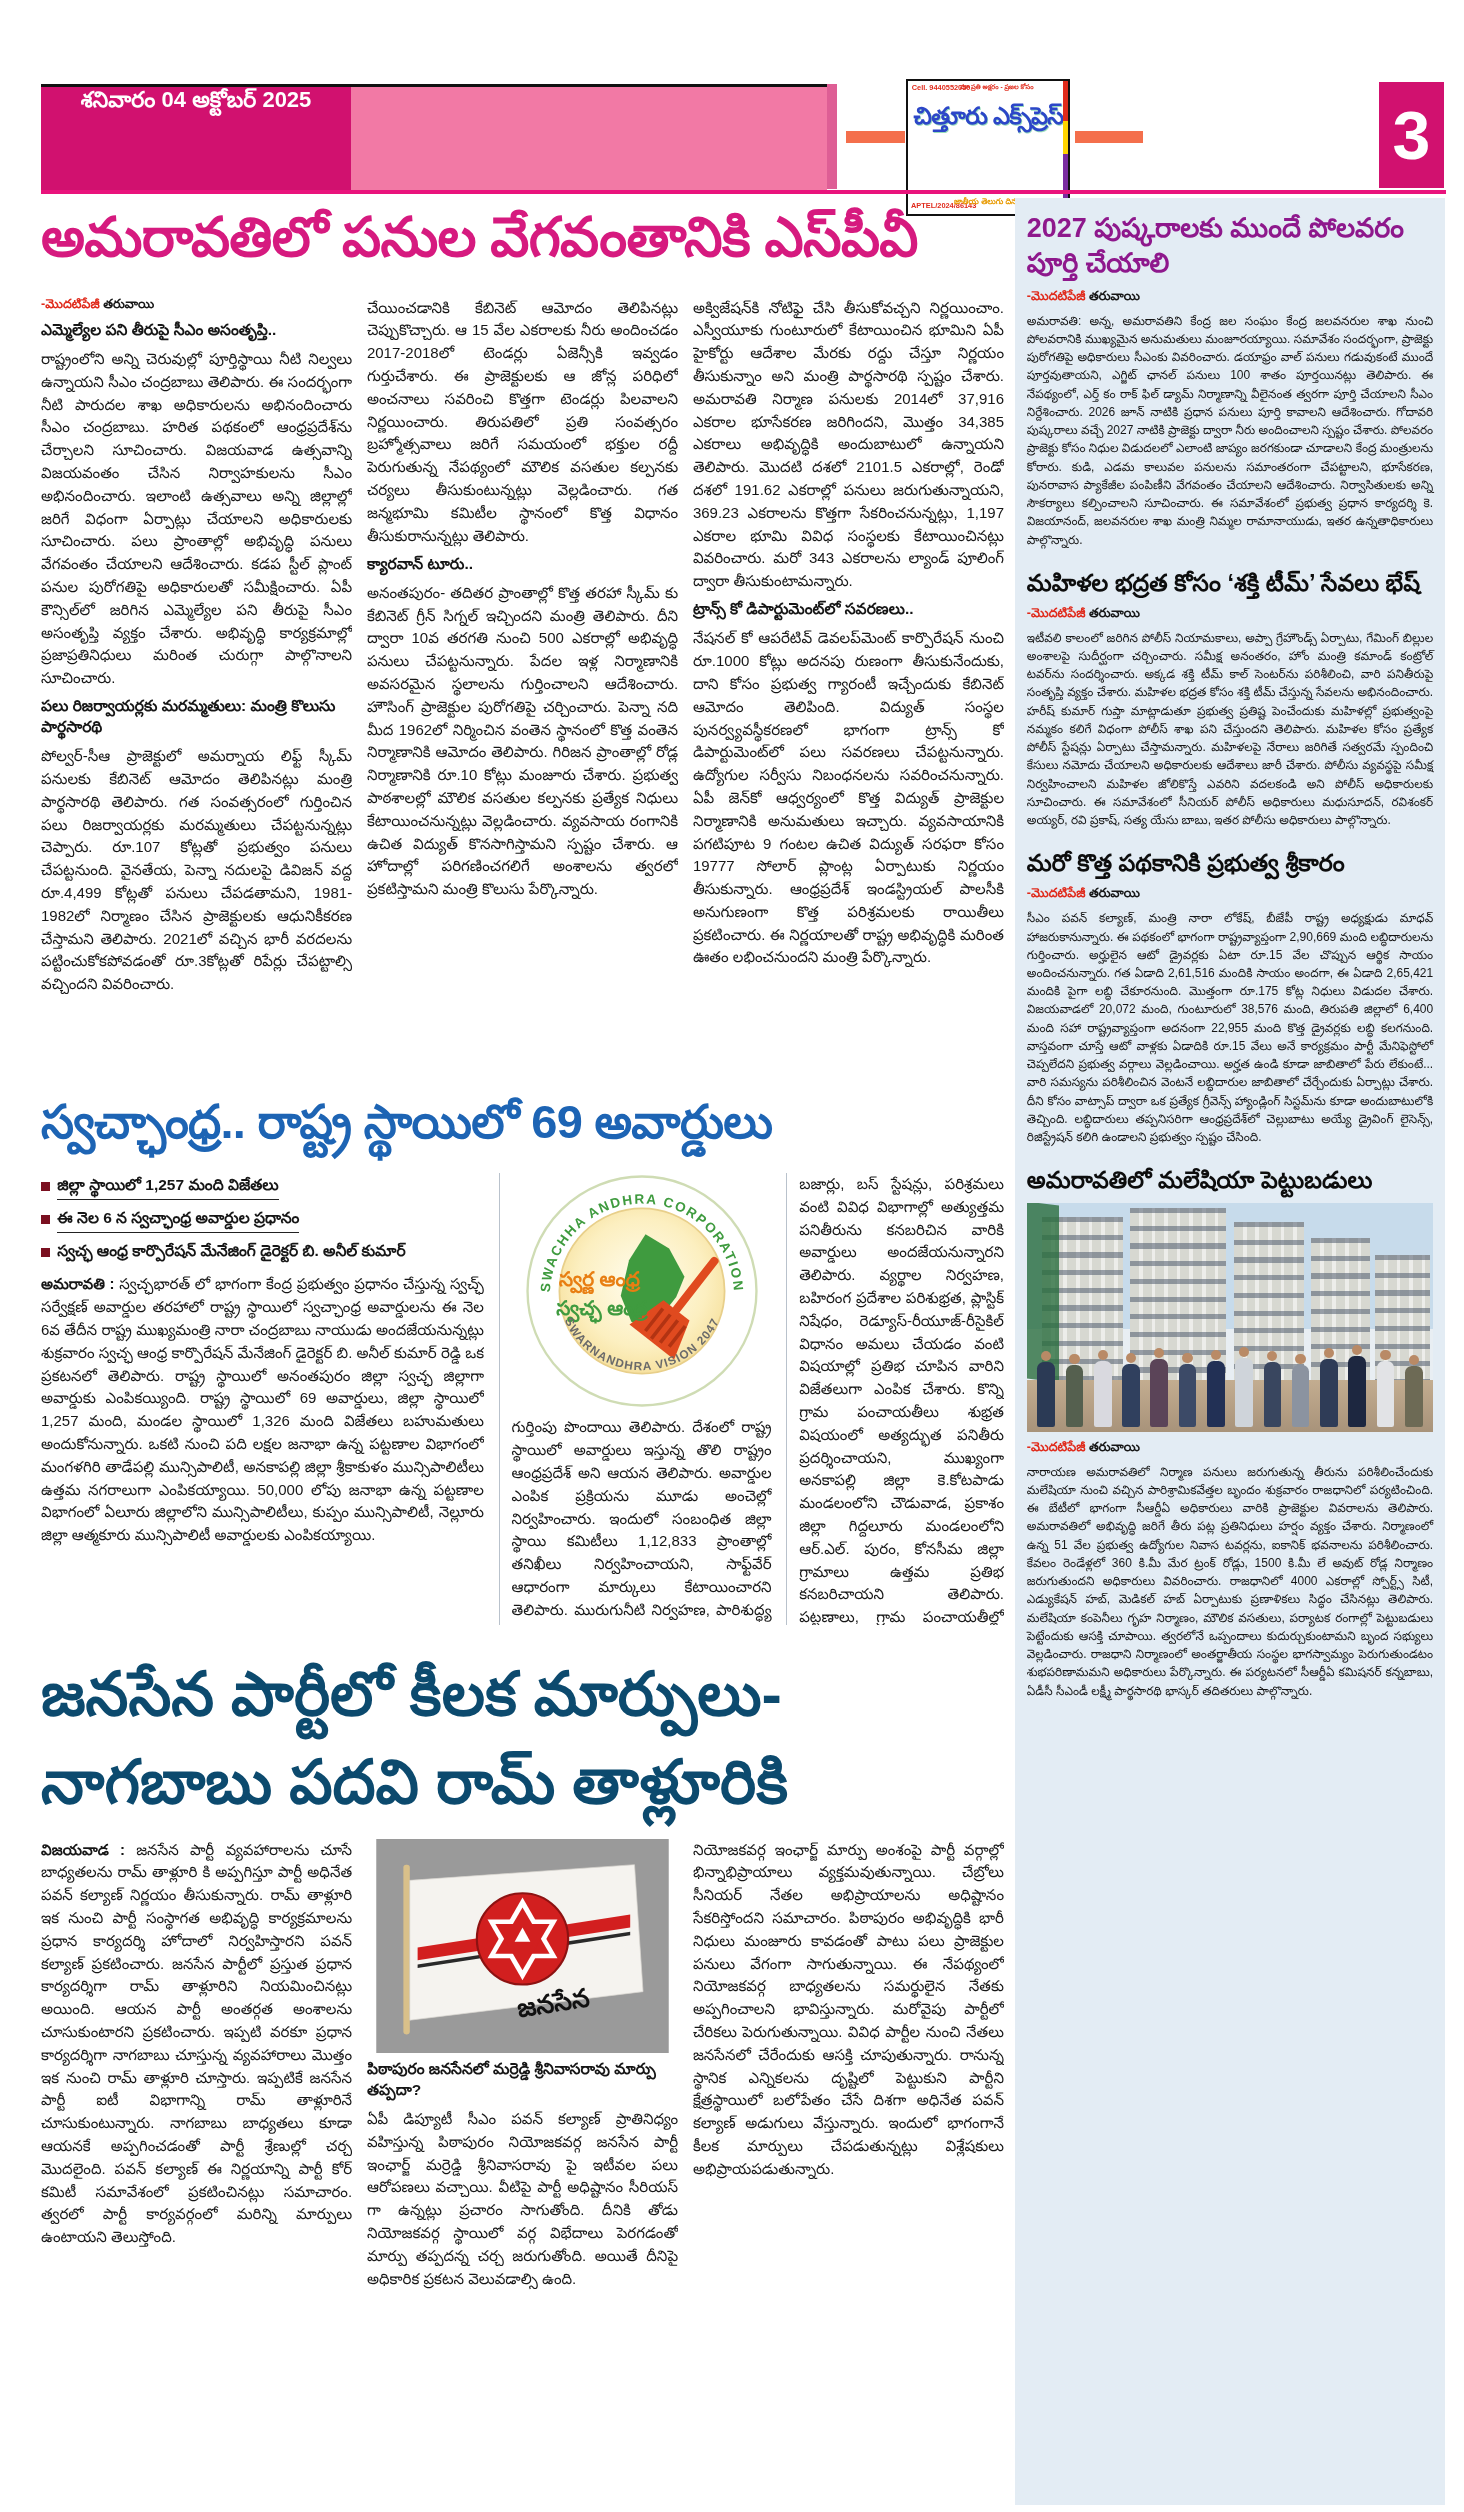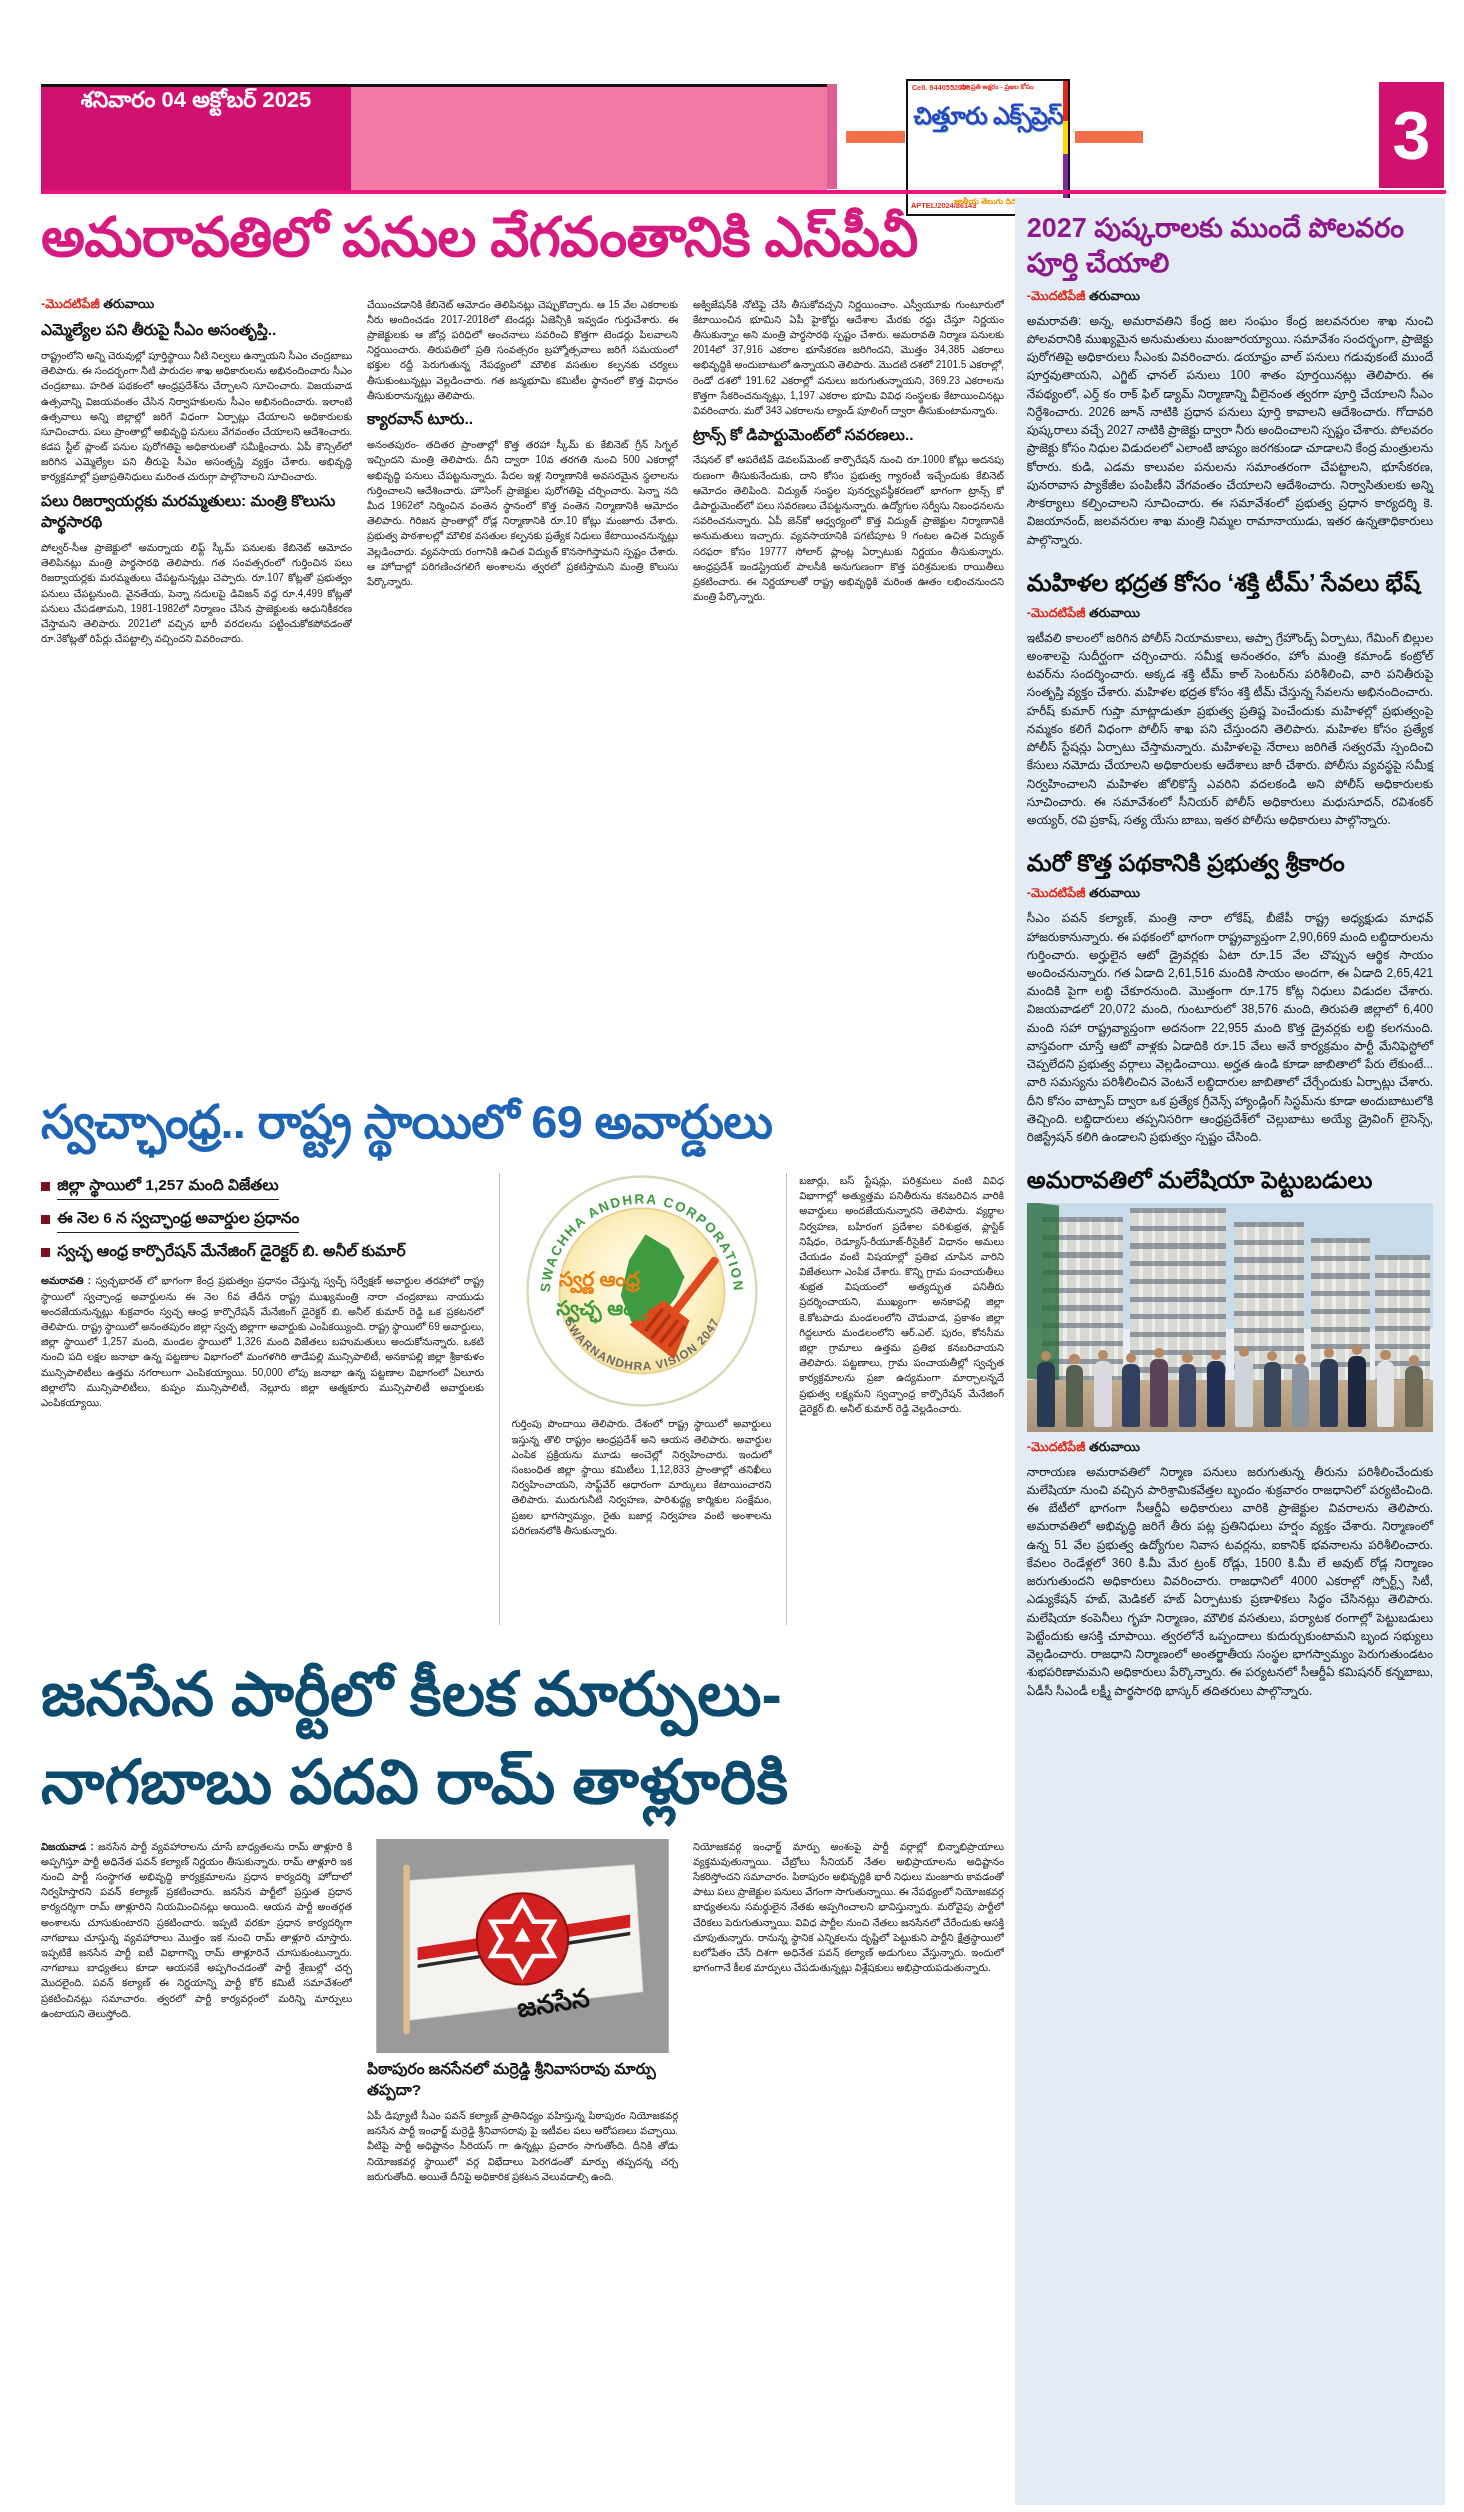--- a/index.html
+++ b/index.html
@@ -34,21 +34,21 @@
   .hdr-rule{position:absolute;left:41px;top:190px;width:1405px;height:3.7px;background:#e9137c;}
   
   .left-region{position:absolute;left:41px;top:201px;width:963px;}
   .rail{position:absolute;left:1015px;top:198px;width:430px;height:2307px;background:#e3ecf4;
     box-sizing:border-box;padding:10.3px 11.8px;overflow:hidden;}
   .h1-pink{color:#d61a7f;font-size:55px;font-weight:bold;letter-spacing:-0.7px;margin:4.4px 0 13.3px 0;white-space:nowrap;}
   .h1-blue{color:#1d64b4;font-size:47px;font-weight:bold;letter-spacing:-0.7px;margin:29.5px 0 11.8px 0;white-space:nowrap;}
   .h1-black{color:#0c4a6e;font-size:61px;font-weight:bold;line-height:1.45;margin:25px 0 11.8px 0;white-space:nowrap;}
   .cols{display:flex;gap:14.8px;overflow:hidden;}
   .col{flex:1;overflow:hidden;}
-  .body-txt{font-size:10px;line-height:1.52;text-align:justify;margin:0 0 7.4px 0;}
+  .body-txt{font-size:15px;line-height:1.52;text-align:justify;margin:0 0 7.4px 0;}
   .subhead{font-size:15.5px;font-weight:bold;margin:7.4px 0 5.9px 0;}
   .byline{font-size:12.6px;font-weight:bold;margin:0 0 5.9px 0;}
   .byline .r{color:#e02b1c;}
   .dateline{font-weight:bold;}
   .bullets{margin:3px 0 10.3px 0;}
   .bullet{font-size:15.5px;font-weight:bold;margin:0 0 8.9px 0;display:flex;align-items:baseline;gap:7.4px;}
   .bullet .sq{width:8.9px;height:8.9px;background:#7a1020;flex:none;position:relative;top:0.7px;}
   .bullet.u span.t{border-bottom:1.5px solid #222;padding-bottom:2.2px;}
   .a2cols .col{border-left:0.7px solid #b9c2cc;padding-left:11.8px;}
   .a2cols .col:first-child{border-left:none;padding-left:0;}

